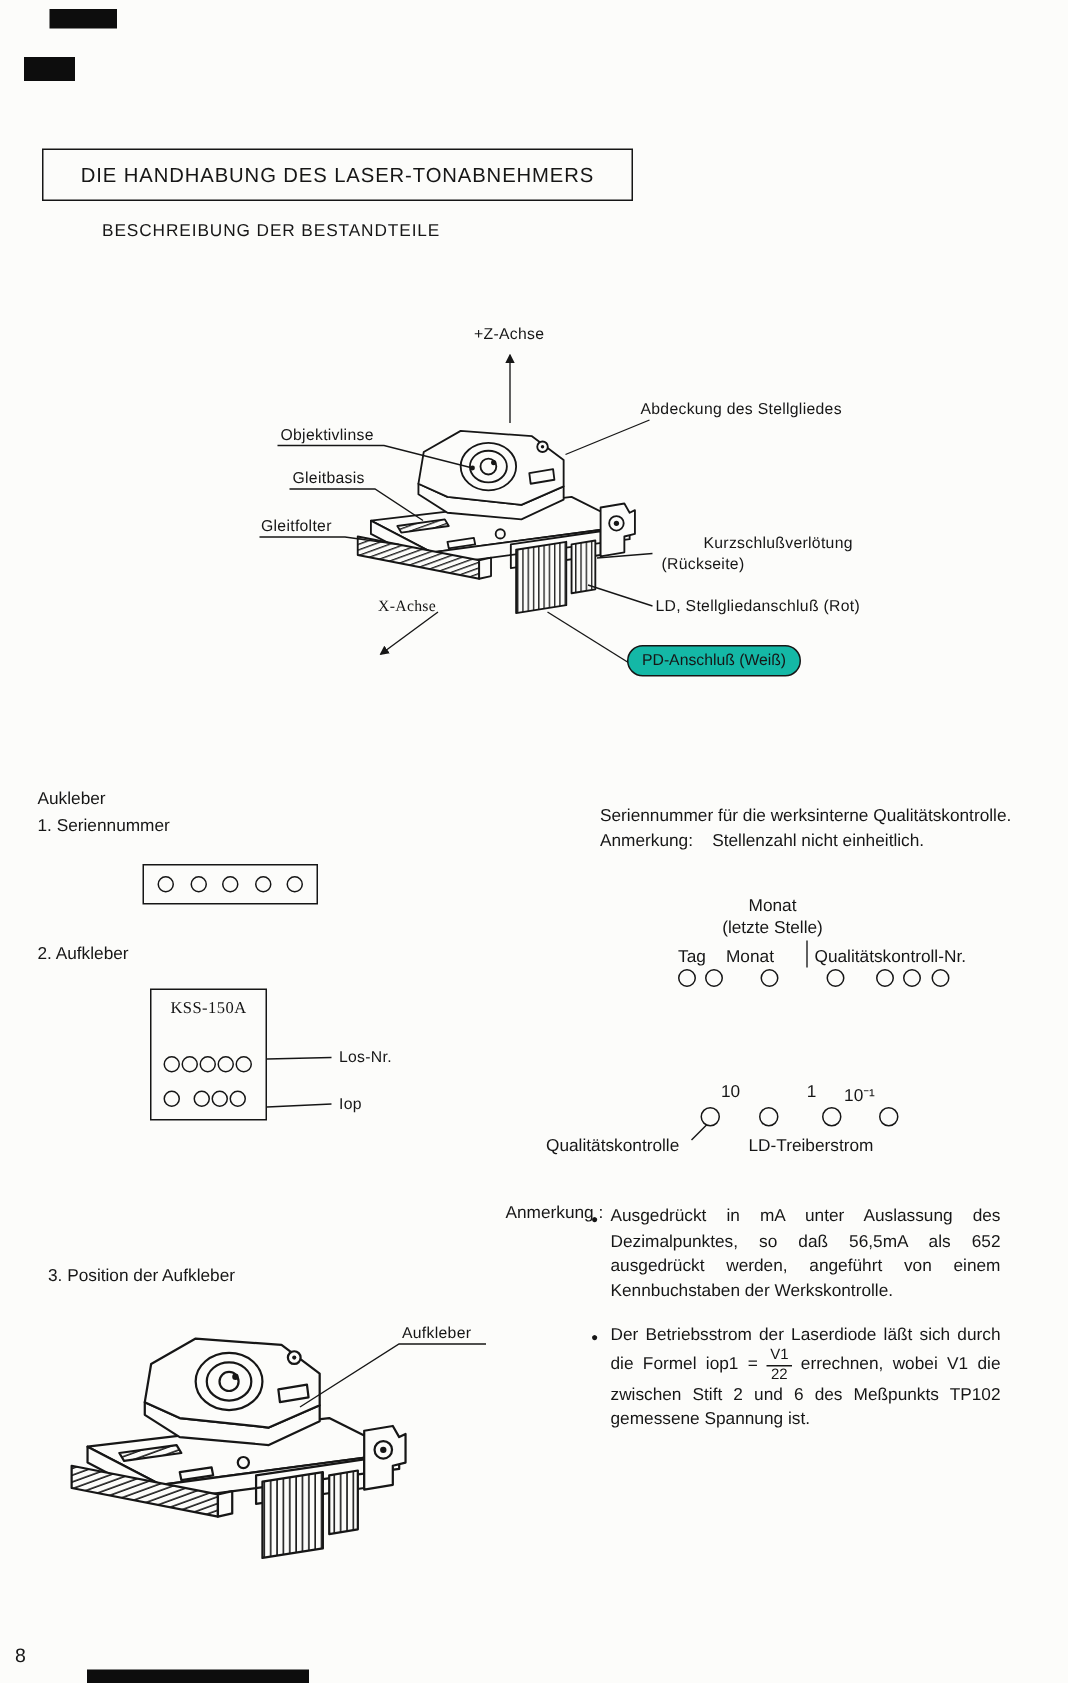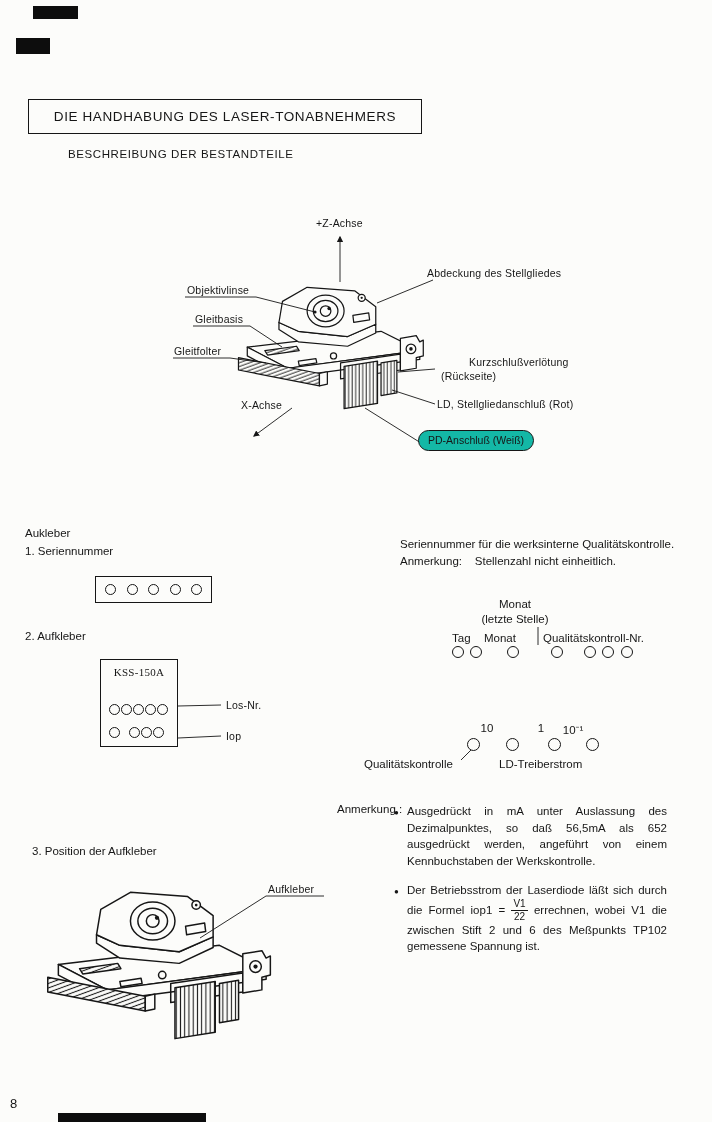--- a/index.html
+++ b/index.html
@@ -152,21 +152,21 @@
 
   <div class="lbl" style="left:316px;top:217px;">+Z-Achse</div>
   <div class="lbl" style="left:427px;top:267px;">Abdeckung des Stellgliedes</div>
   <div class="lbl" style="left:187px;top:284px;">Objektivlinse</div>
   <div class="lbl" style="left:195px;top:313px;">Gleitbasis</div>
   <div class="lbl" style="left:174px;top:345px;">Gleitfolter</div>
   <div class="lbl" style="left:437px;top:356px;margin-left:32px;">Kurzschlußverlötung</div>
   <div class="lbl" style="left:441px;top:370px;">(Rückseite)</div>
   <div class="lbl" style="left:437px;top:398px;">LD, Stellgliedanschluß (Rot)</div>
   <div class="stadium">PD-Anschluß (Weiß)</div>
-  <div class="lbl" style="left:241px;top:399px;">X-Achse</div>
+  <div class="lbl" style="left:252px;top:399px;font-family:Liberation Serif, serif;">X-Achse</div>
 
   <div class="txt" style="left:25px;top:527px;">Aukleber</div>
   <div class="txt" style="left:25px;top:545px;">1. Seriennummer</div>
 
   <div class="serialbox">
     <span class="circ c9"></span>
     <span class="circ c9"></span>
     <span class="circ c9"></span>
     <span class="circ c9"></span>
     <span class="circ c9"></span>

